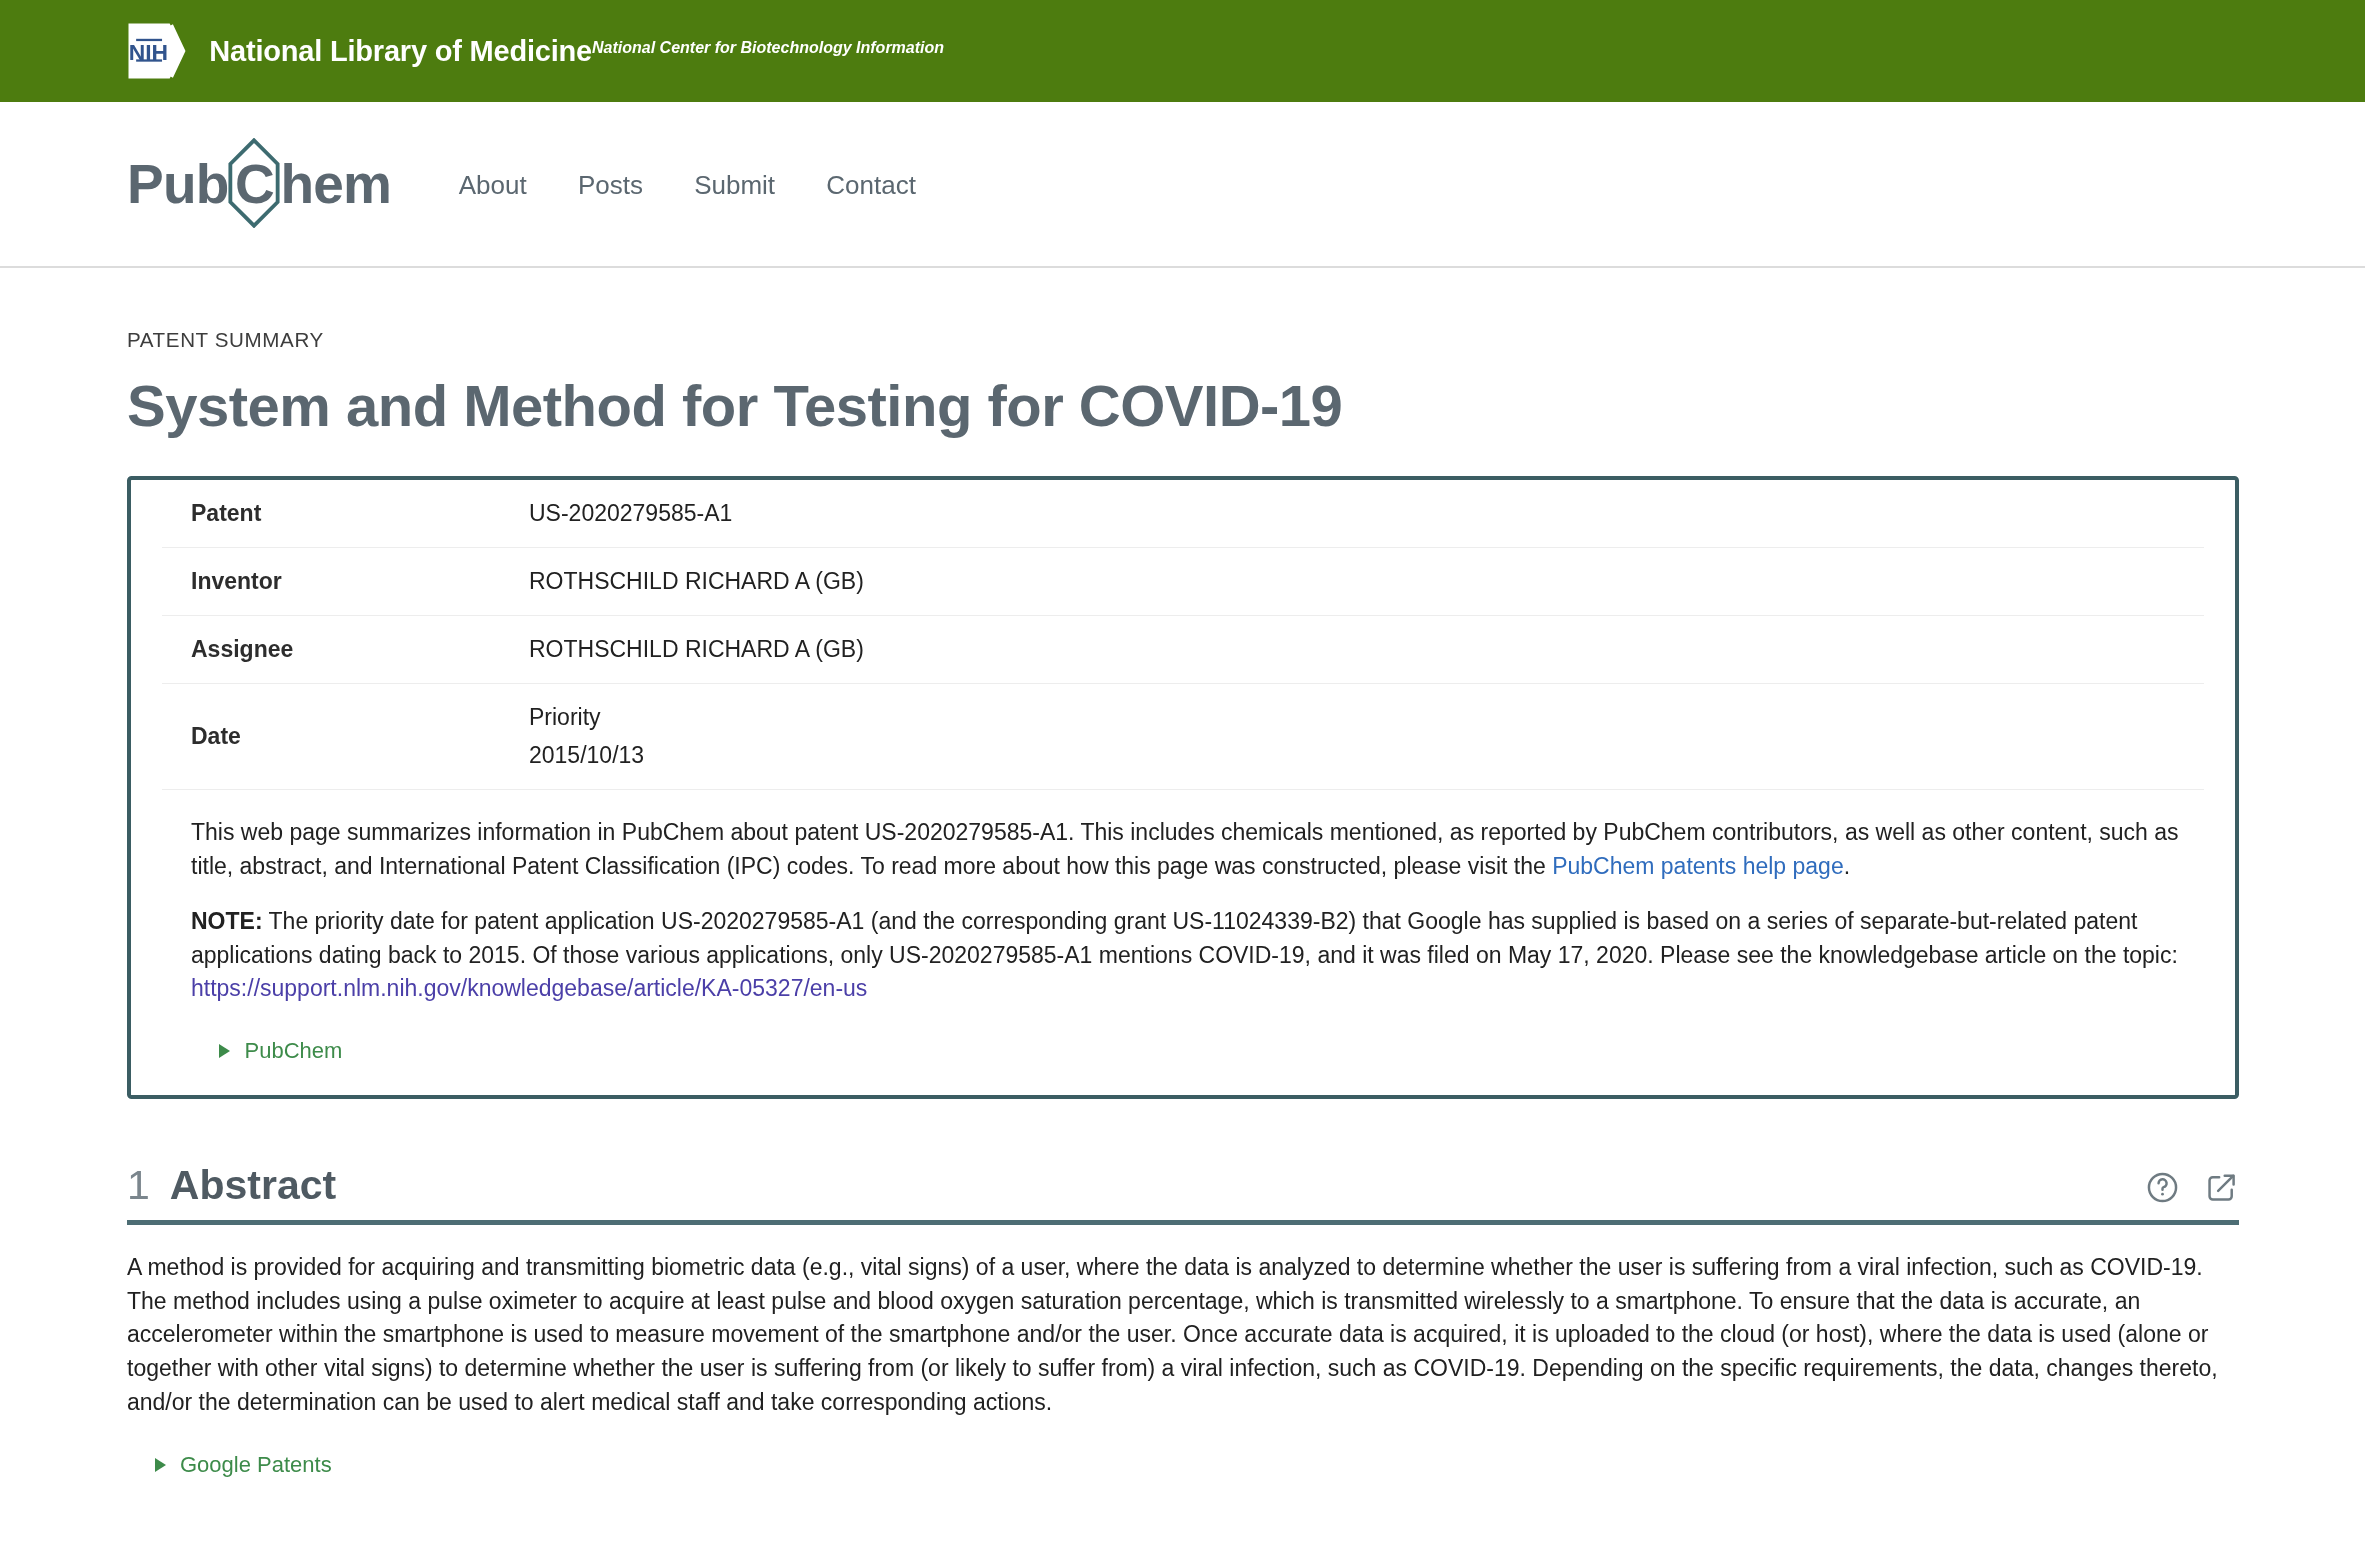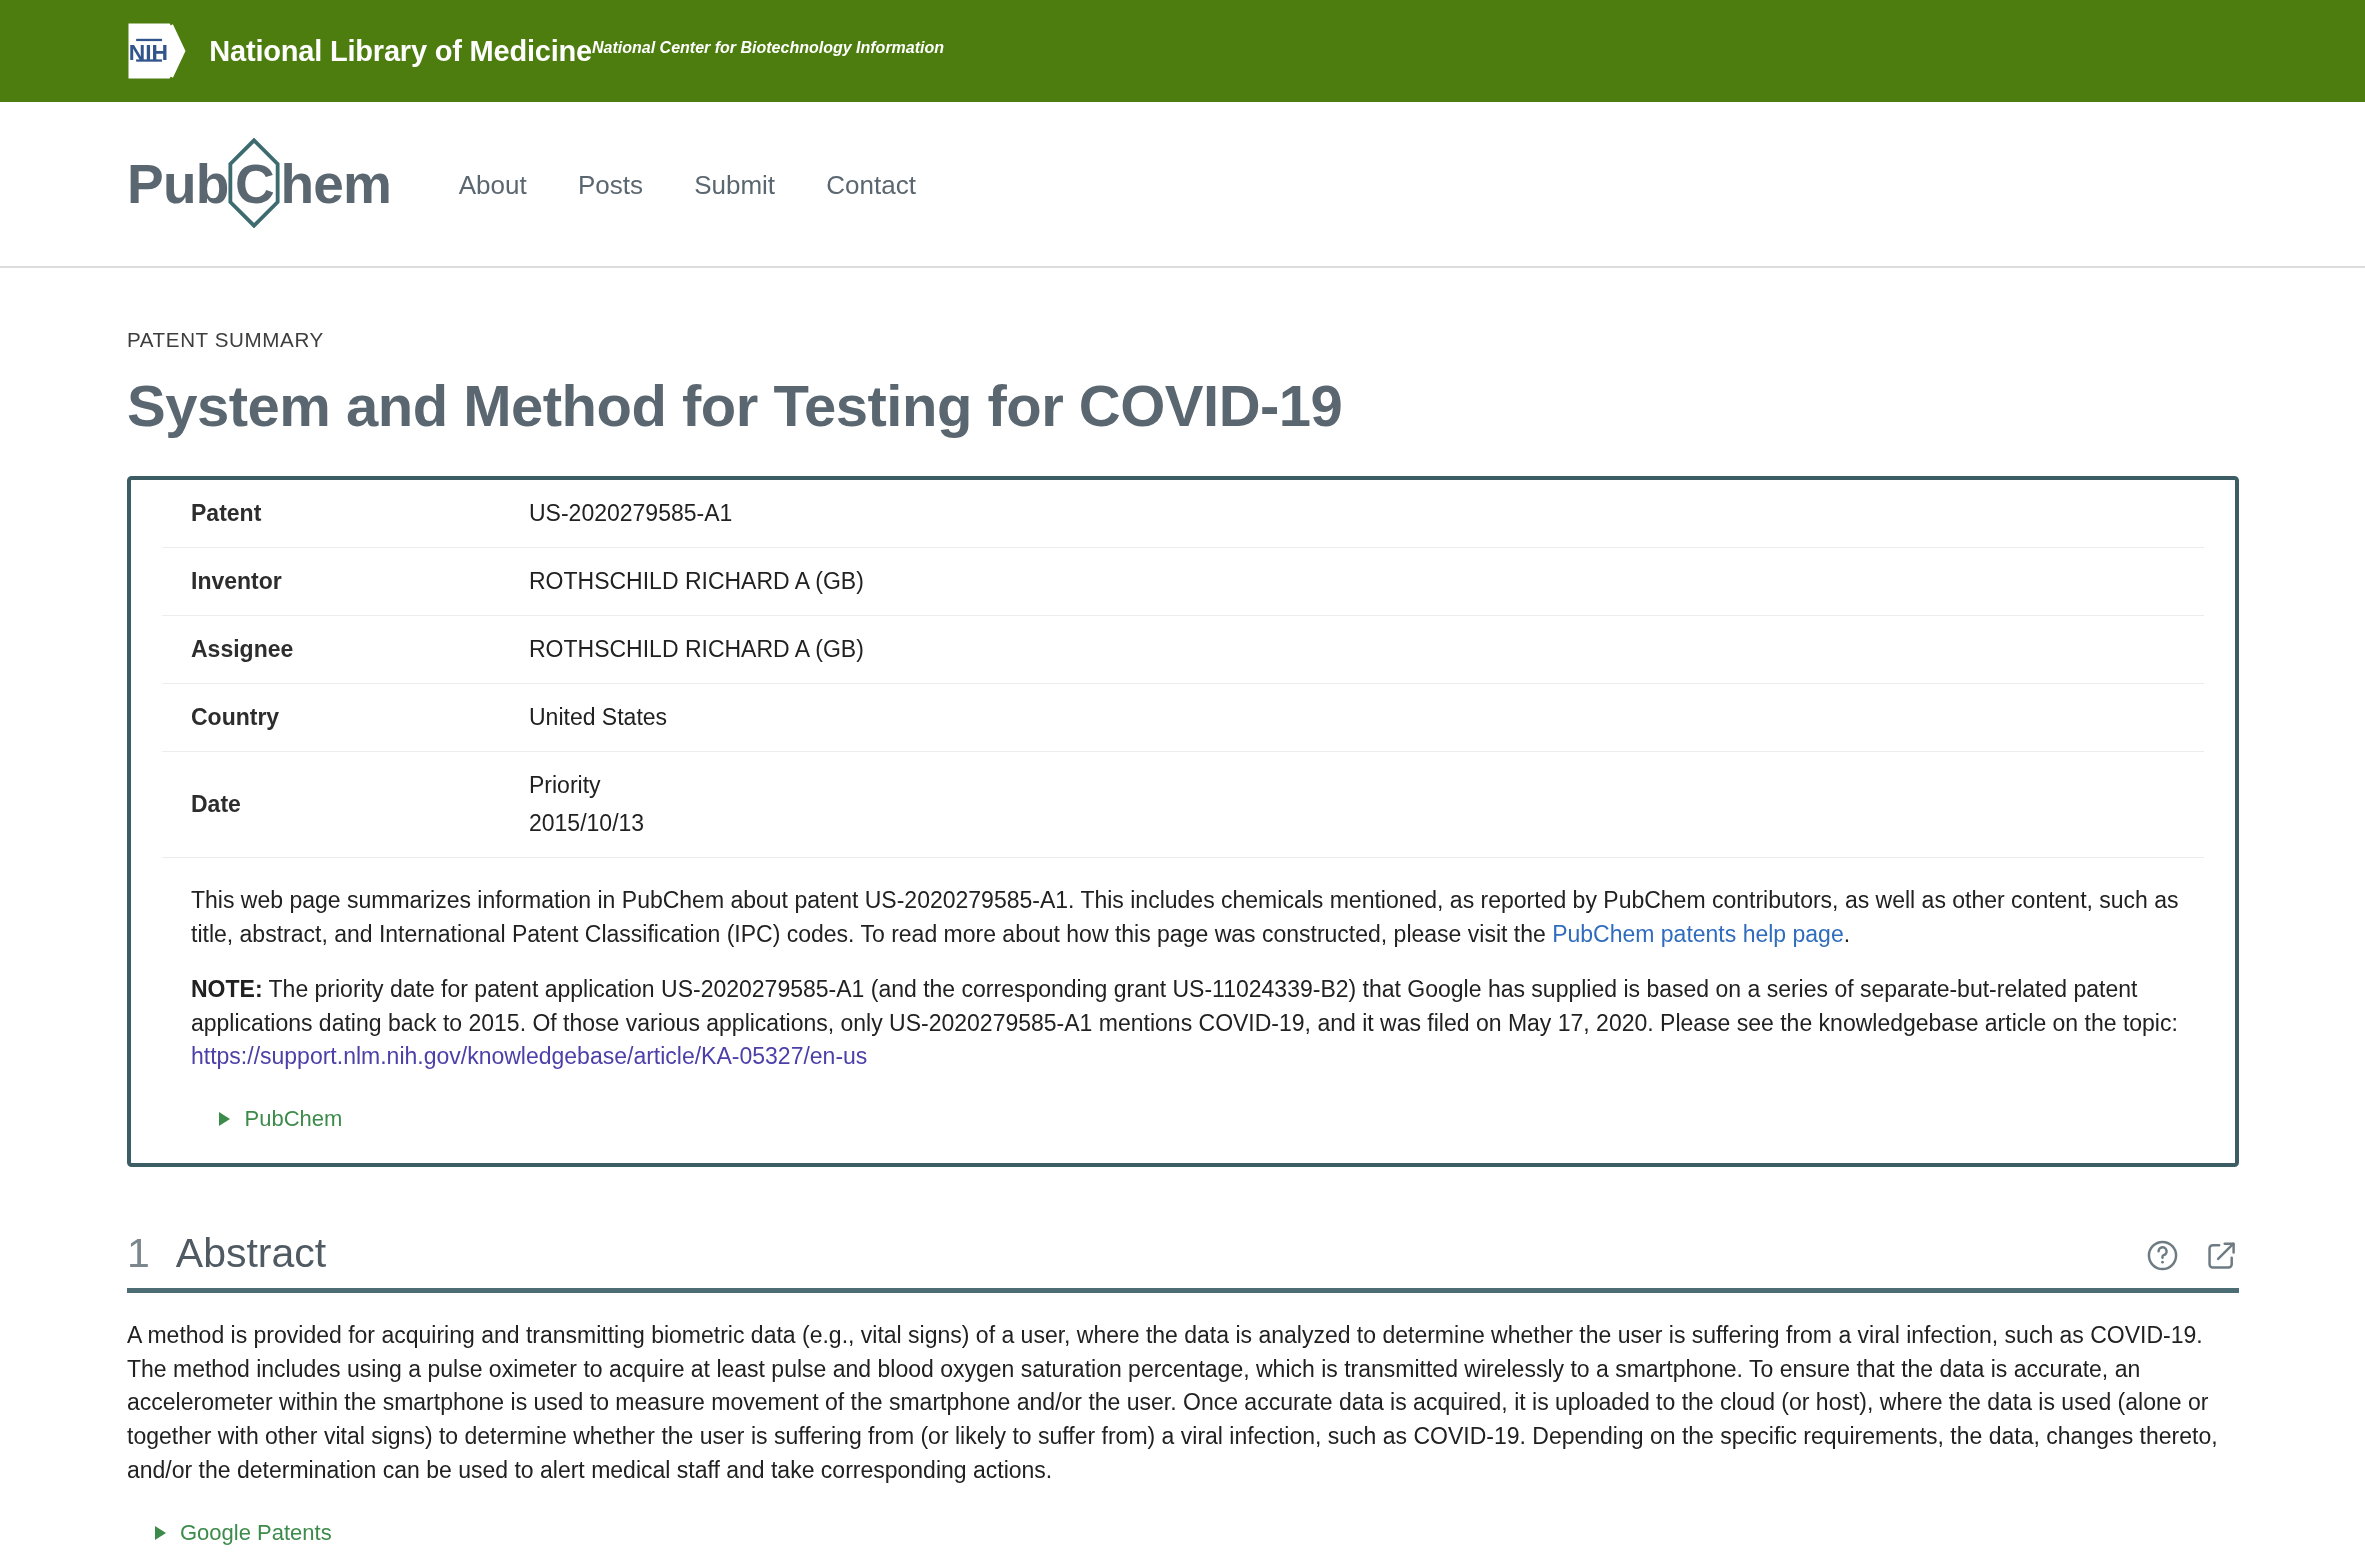--- a/index.html
+++ b/index.html
@@ -163,21 +163,21 @@
   .section-title {
     font-size: 41px;
     color: #5b6770;
     display: flex;
     align-items: baseline;
     gap: 20px;
     font-weight: normal;
     margin: 0;
   }
   .section-title .num { color: #7b868d; }
-  .section-title .name { font-weight: normal; color: #4f5a62; margin-left: 6px; }
+  .section-title .name { font-weight: bold; color: #4f5a62; }
   .section-icons { display: flex; align-items: center; gap: 24.4px; padding-bottom: 4.6px; }
   .section-icons svg { display: block; }
 
   .section-body {
     font-size: 23px;
     line-height: 1.47;
     color: #212121;
     margin-top: 26px;
     max-width: 2130px;
   }
@@ -235,24 +235,20 @@
           <td class="label">Patent</td>
           <td class="value">US-2020279585-A1</td>
         </tr>
         <tr>
           <td class="label">Inventor</td>
           <td class="value">ROTHSCHILD RICHARD A (GB)</td>
         </tr>
         <tr>
           <td class="label">Assignee</td>
           <td class="value">ROTHSCHILD RICHARD A (GB)</td>
-        </tr>
-        <tr>
-          <td class="label">Country</td>
-          <td class="value">United States</td>
         </tr>
         <tr>
           <td class="label">Date</td>
           <td class="value">
             <span class="sub">Priority</span>
             <span class="sub">2015/10/13</span>
           </td>
         </tr>
       </tbody>
     </table>

